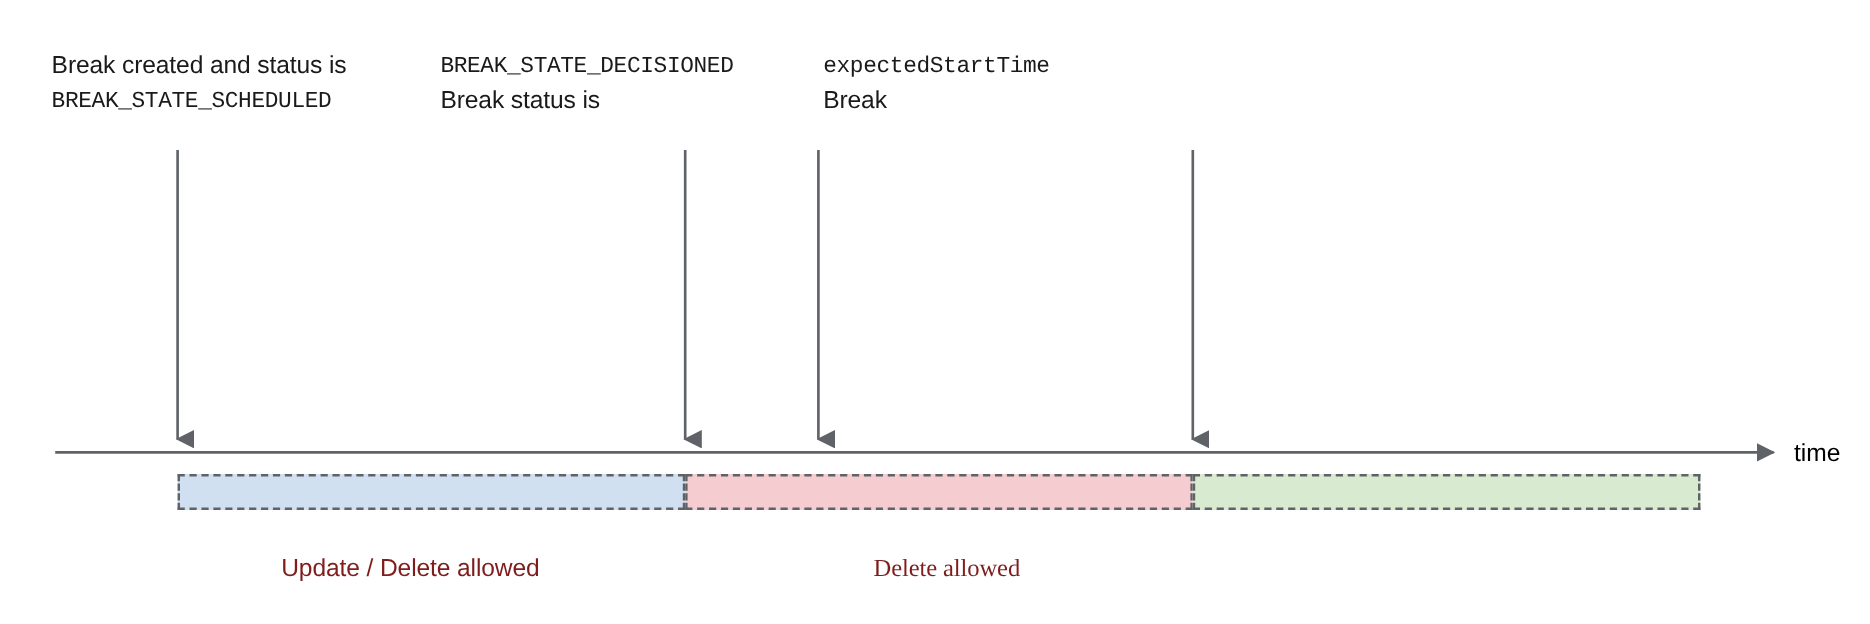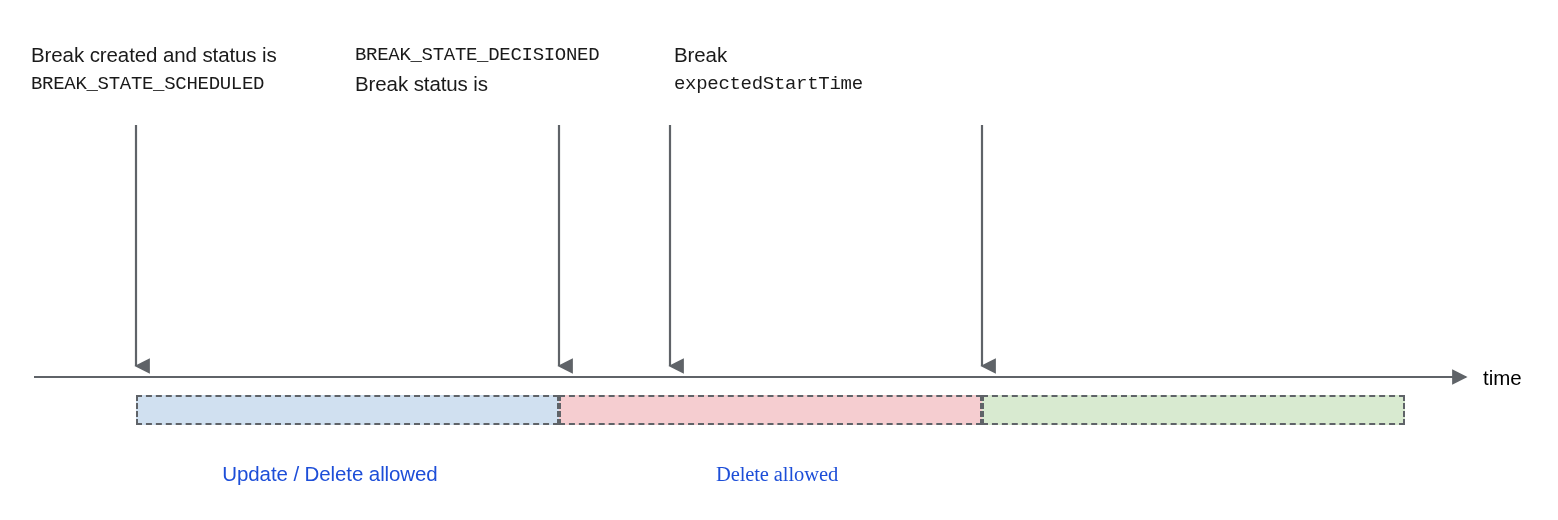--- a/index.html
+++ b/index.html
@@ -11,21 +11,21 @@
     width: 1558px;
     height: 520px;
     position: relative;
     overflow: hidden;
     font-family: "Liberation Sans", sans-serif;
     color: #202124;
   }
 
   #diagram {
     position: absolute;
-    left: 0; top: 0;
+    left: 12px; top: 0;
     width: 1488px;
     height: 520px;
   }
 
   
   .annotation {
     position: absolute;
     font-size: 20.5px;
     line-height: 28.5px;
     color: #1a1a1a;
@@ -90,21 +90,21 @@
     border-left: 2px dashed #5f6368;
   }
   #divider-0 { left: 559px; }
   #divider-1 { left: 982px; }
 
   
   .caption {
     position: absolute;
     font-size: 20.5px;
     line-height: 26px;
-    color: #1d4ed8;
+    color: #7f1d1d;
     white-space: nowrap;
     text-align: center;
     transform: translateX(-50%);
     font-family: "Liberation Sans", sans-serif;
     letter-spacing: -0.1px;
   }
   #cap-0 { left: 330px;  top: 461px; }
   #cap-1 { left: 777px;  top: 461px; font-family: Liberation Serif, serif; }
   #cap-2 { left: 1221px; top: 461px; }
 
@@ -129,22 +129,22 @@
     <span class="ann-line plain">Break created and status is</span>
     <span class="ann-line code">BREAK_STATE_SCHEDULED</span>
   </div>
 
   <div class="annotation" id="ann-1">
     <span class="ann-line code">BREAK_STATE_DECISIONED</span>
     <span class="ann-line plain">Break status is</span>
   </div>
 
   <div class="annotation" id="ann-2">
+    <span class="ann-line code">expectedStartTime</span>
     <span class="ann-line plain">Break</span>
-    <span class="ann-line code">expectedStartTime</span>
   </div>
 
   <div class="annotation" id="ann-3">
   </div>
 
   <svg id="timeline-layer" viewBox="0 0 1558 520" width="1558" height="520">
     <defs>
       <marker id="arrow-down" viewBox="0 0 10 10" refX="5" refY="9" markerWidth="7" markerHeight="7" orient="auto-start-reverse">
         <path d="M 0 0 L 10 0 L 5 10 z" fill="#5f6368"></path>
       </marker>

